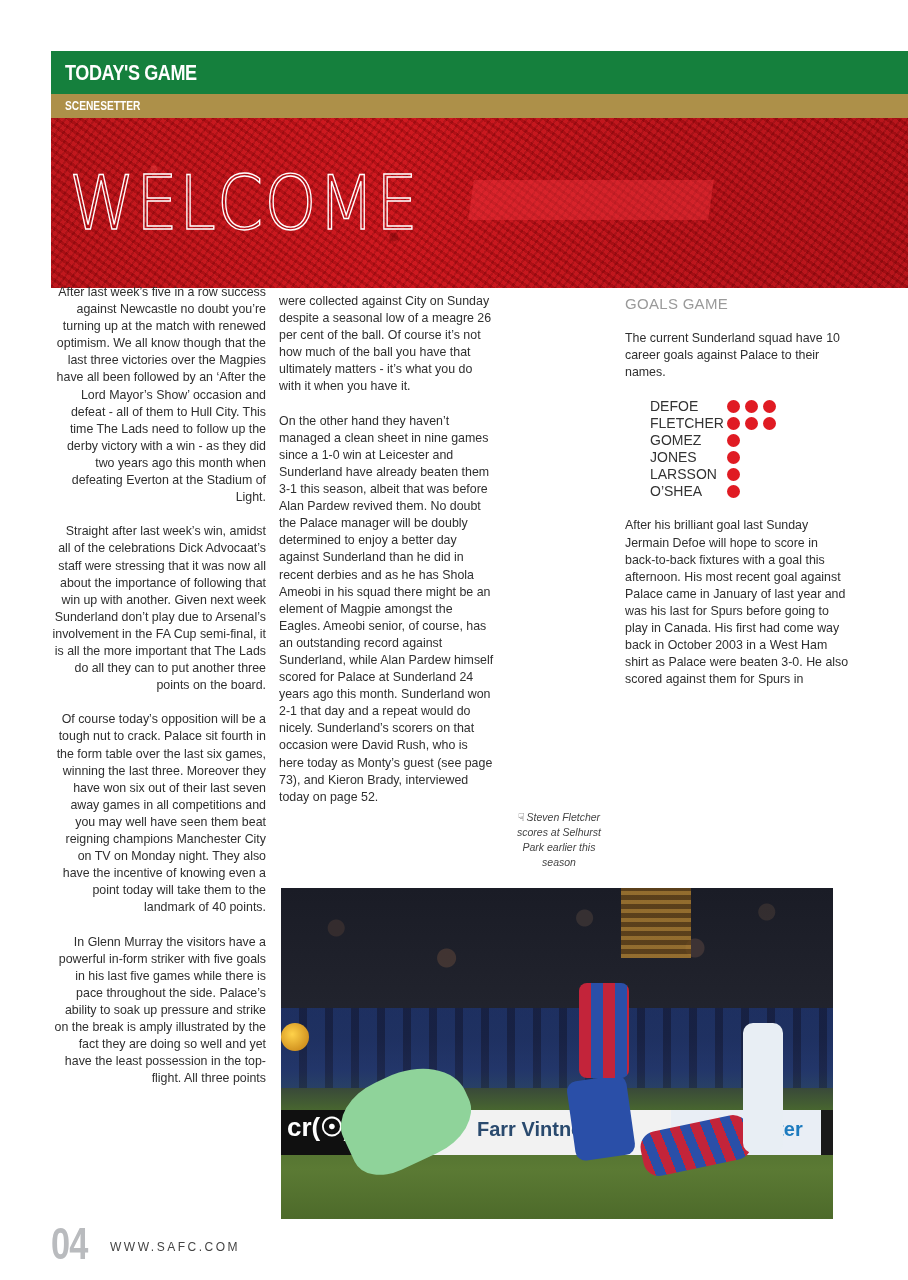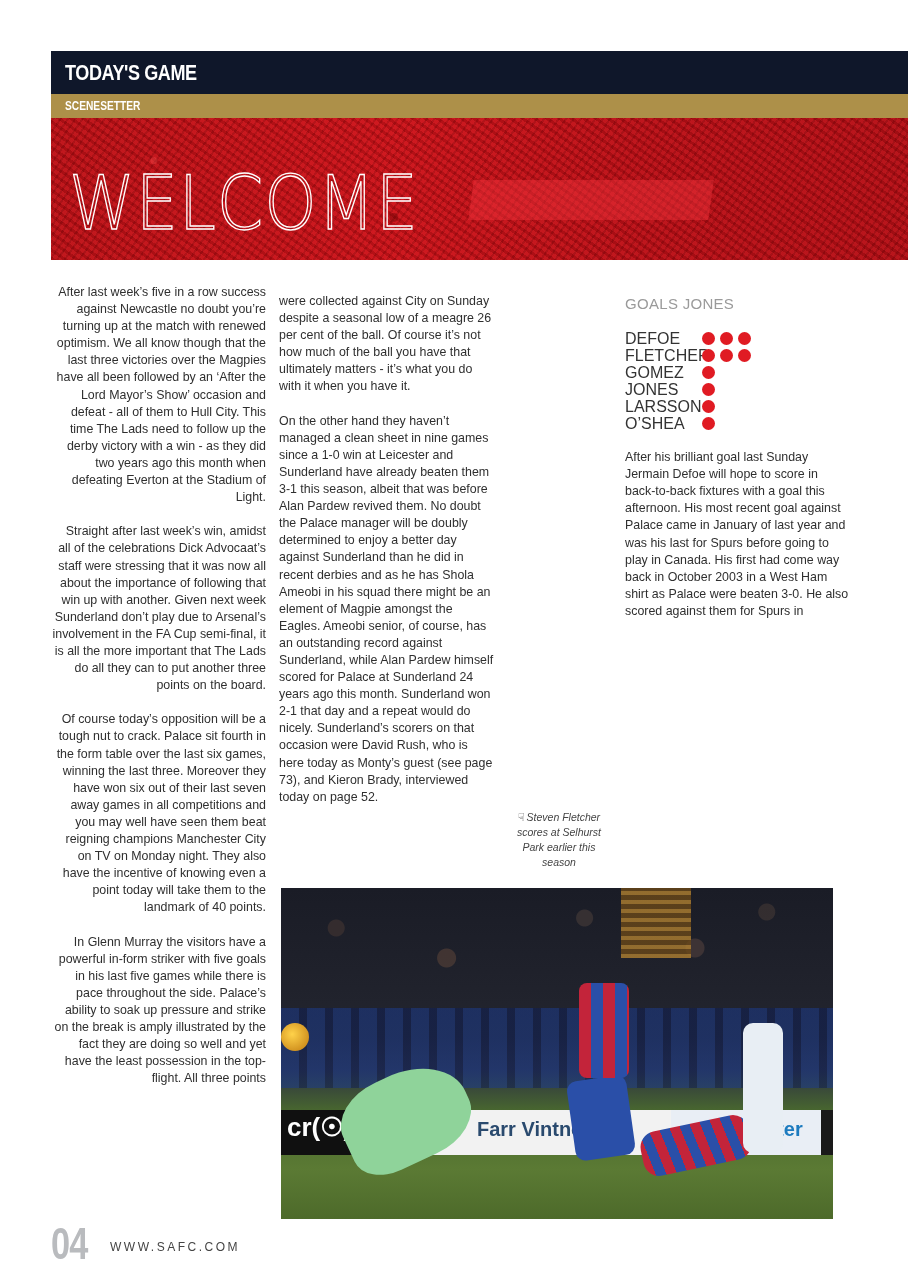--- a/index.html
+++ b/index.html
@@ -1,41 +1,41 @@
 <!DOCTYPE html>
 <html><head>
   <meta charset="utf-8">
   <style>
     * { margin: 0; padding: 0; box-sizing: border-box; }
     html, body { width: 908px; height: 1280px; background: #ffffff; overflow: hidden; }
     body { position: relative; font-family: "DejaVu Sans", sans-serif; color: #2b2b2b; }
 
     .header-bar {
       position: absolute; left: 51px; top: 51px; width: 857px; height: 43px;
-      background: #0f172a;
+      background: #15803d;
     }
     .header-title {
       position: absolute; left: 14px; top: 9px;
       font-family: "Liberation Sans", sans-serif; font-weight: bold;
       font-size: 22px; color: #ffffff; letter-spacing: -0.5px;
       transform: scaleX(0.82); transform-origin: left center;
     }
     .sub-bar {
       position: absolute; left: 51px; top: 94px; width: 857px; height: 24px;
       background: #ad9049;
       padding-left: 28px;
     }
     .sub-title {
       position: absolute; left: 14px; top: 5px;
       font-family: "Liberation Sans", sans-serif; font-weight: bold;
       font-size: 12px; color: #ffffff;
       transform: scaleX(0.85); transform-origin: left center;
     }
     .banner {
-      position: absolute; left: 51px; top: 118px; width: 857px; height: 142px;
+      position: absolute; left: 51px; top: 118px; width: 857px; height: 170px;
       background:
         radial-gradient(circle at 12% 30%, rgba(255,80,80,0.35) 0 3px, transparent 4px),
         radial-gradient(circle at 40% 70%, rgba(90,0,0,0.35) 0 4px, transparent 5px),
         repeating-linear-gradient(35deg, rgba(120,0,0,0.25) 0 3px, rgba(230,40,40,0.18) 3px 7px),
         repeating-linear-gradient(-55deg, rgba(80,0,0,0.22) 0 2px, rgba(210,30,30,0.15) 2px 6px),
         linear-gradient(90deg, #b3121a 0%, #c9151e 40%, #b0101a 70%, #a80f18 100%);
       overflow: hidden;
     }
     .banner-highlight {
       position: absolute; left: 420px; top: 62px; width: 240px; height: 40px;
@@ -57,21 +57,21 @@
     .col-1 { left: 51px; top: 284px; width: 215px; text-align: right; }
     .col-2 { left: 279px; top: 293px; width: 215px; }
     .col-3 { left: 625px; top: 293px; width: 225px; }
 
     .goals-heading {
       font-size: 15px; color: #9a9a9a; letter-spacing: 0.3px; margin-bottom: 18px; margin-top: 2px;
       font-weight: normal;
     }
     .goals-table { margin-bottom: 17px; }
     .goal-row { display: flex; align-items: center; height: 17px; }
-    .goal-name { width: 77px; font-size: 16px; text-transform: uppercase; color: #333; }
+    .goal-name { width: 77px; font-size: 14px; text-transform: uppercase; color: #333; margin-left: 25px; }
     .goal-dots { display: flex; gap: 5px; }
     .dot { width: 13px; height: 13px; border-radius: 50%; background: #e01b23; }
 
     .caption {
       position: absolute; left: 509px; top: 810px; width: 100px;
       font-family: "Liberation Sans", sans-serif; font-style: italic;
       font-size: 10.5px; line-height: 15px; color: #444; text-align: center;
     }
     .caption-icon { font-style: normal; font-size: 11px; margin-right: 2px; }
 
@@ -170,21 +170,22 @@
   <p>Of course today’s opposition will be a tough nut to crack. Palace sit fourth in the form table over the last six games, winning the last three. Moreover they have won six out of their last seven away games in all competitions and you may well have seen them beat reigning champions Manchester City on TV on Monday night. They also have the incentive of knowing even a point today will take them to the landmark of 40 points.</p>
   <p>In Glenn Murray the visitors have a powerful in-form striker with five goals in his last five games while there is pace throughout the side. Palace’s ability to soak up pressure and strike on the break is amply illustrated by the fact they are doing so well and yet have the least possession in the top-flight. All three points</p>
 </div>
 
 <div class="col col-2">
   <p>were collected against City on Sunday despite a seasonal low of a meagre 26 per cent of the ball. Of course it’s not how much of the ball you have that ultimately matters - it’s what you do with it when you have it.</p>
   <p>On the other hand they haven’t managed a clean sheet in nine games since a 1-0 win at Leicester and Sunderland have already beaten them 3-1 this season, albeit that was before Alan Pardew revived them. No doubt the Palace manager will be doubly determined to enjoy a better day against Sunderland than he did in recent derbies and as he has Shola Ameobi in his squad there might be an element of Magpie amongst the Eagles. Ameobi senior, of course, has an outstanding record against Sunderland, while Alan Pardew himself scored for Palace at Sunderland 24 years ago this month. Sunderland won 2-1 that day and a repeat would do nicely. Sunderland’s scorers on that occasion were David Rush, who is here today as Monty’s guest (see page 73), and Kieron Brady, interviewed today on page 52.</p>
 </div>
 
 <div class="col col-3">
-  <div class="goals-heading">GOALS JONES</div>
+  <div class="goals-heading">GOALS GAME</div>
+  <p>The current Sunderland squad have 10 career goals against Palace to their names.</p>
   <div class="goals-table">
     <div class="goal-row">
       <span class="goal-name">DEFOE</span>
       <span class="goal-dots">
         <span class="dot"></span>
         <span class="dot"></span>
         <span class="dot"></span>
       </span>
     </div>
     <div class="goal-row">

